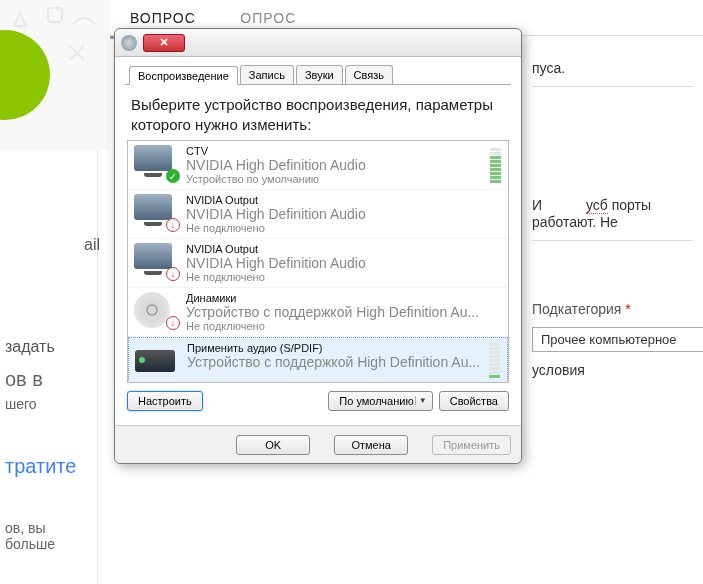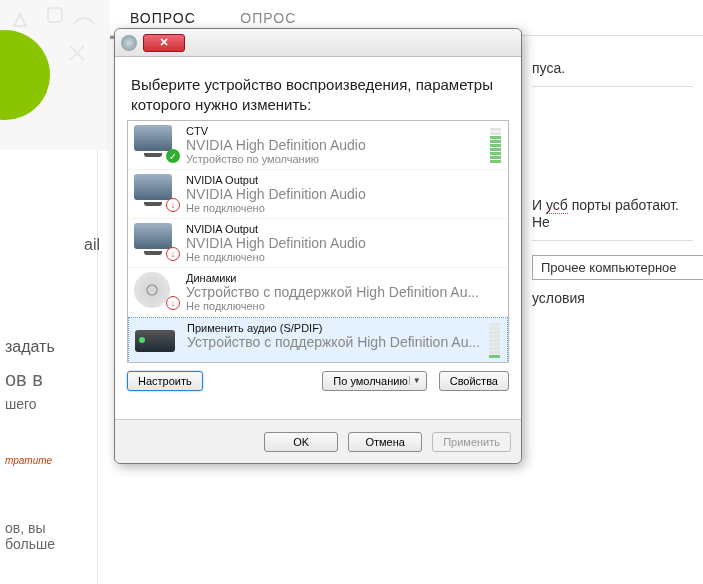--- a/index.html
+++ b/index.html
@@ -9,31 +9,31 @@
   .bg-page { position: absolute; inset: 0; background: #fff; }
   .bg-left { position: absolute; left: 0; top: 0; width: 98px; height: 100%; border-right: 1px solid #e8e8e8; padding: 4px; }
   .deco-shapes { position: absolute; left: 0; top: 0; width: 110px; height: 150px; background: #f7f7f7; }
   .deco-shapes svg { width: 100%; height: 100%; opacity: 0.25; }
   .green-circle { position: absolute; left: -40px; top: 30px; width: 90px; height: 90px; border-radius: 50%; background: #8bc500; }
   .bg-left-text { position: absolute; left: 5px; font-size: 16px; color: #555; }
   .bg-left-text.t1 { top: 236px; text-align: right; width: 95px; }
   .bg-left-text.t2 { top: 338px; }
   .bg-left-text.t3 { top: 368px; font-size: 20px; color: #666; }
   .bg-left-text.t4 { top: 396px; font-size: 14px; color: #666; }
-  .bg-left-text.t5 { top: 455px; font-size: 10px; color: #c2410c; font-style: italic; }
+  .bg-left-text.t5 { top: 455px; font-size: 20px; color: #3b82f6; }
   .bg-left-text.t6 { top: 520px; font-size: 14px; color: #666; }
   .bg-left-text.t7 { top: 536px; font-size: 14px; color: #666; }
   
   .bg-tabs { position: absolute; left: 110px; top: 0; right: 0; height: 36px; border-bottom: 1px solid #ddd; }
   .bg-tab { display: inline-block; padding: 10px 20px; font-size: 14px; color: #888; letter-spacing: 1px; }
   .bg-tab.selected { color: #222; border-bottom: 3px solid #999; }
   
   .bg-right { position: absolute; left: 522px; top: 50px; right: 0; padding: 10px; }
   .bg-right div { font-size: 14px; color: #333; margin-bottom: 10px; }
-  .bg-right .underline { display: inline-block; border-bottom: 1px dotted #d44; }
+  .bg-right .underline { display: inline-block; border-bottom: 1px dotted #d44; margin-left: 40px; }
   .bg-right .cat-label { margin-top: 60px; color: #555; }
   .bg-right .cat-label .req { color: #d00; }
   .bg-right .dropdown { border: 1px solid #aaa; padding: 4px 8px; background: #fff; width: 180px; font-size: 13px; white-space: nowrap; overflow: hidden; }
   .bg-right hr { border: 0; border-top: 1px solid #ddd; margin: 6px 0 14px 0; }
   
   
   .dialog { position: absolute; left: 114px; top: 28px; width: 408px; height: 436px; background: #fff; border: 1px solid #7a7a7a; border-radius: 6px; box-shadow: 3px 3px 12px rgba(0,0,0,0.3); }
   .titlebar { height: 28px; background: linear-gradient(#f8f8f8, #e4e4e4); border-bottom: 1px solid #bbb; border-radius: 6px 6px 0 0; display: flex; align-items: center; padding: 0 6px; }
   .titlebar .sysicon { width: 16px; height: 16px; margin-right: 6px; background: radial-gradient(#cfd8dc, #78909c); border-radius: 50%; }
   .titlebar .title { font-size: 12px; color: #333; flex: 1; }
@@ -60,28 +60,28 @@
   .badge.down { background: #fff; border: 1px solid #c33; color: #c33; }
   .badge.down::after { content: "↓"; font-size: 9px; font-weight: bold; }
   .dev-info { flex: 1; min-width: 0; }
   .dev-name { font-size: 11px; color: #111; }
   .dev-driver { font-size: 14px; color: #888; white-space: nowrap; overflow: hidden; text-overflow: ellipsis; }
   .dev-status { font-size: 11px; color: #888; }
   .level-meter { width: 12px; display: flex; flex-direction: column-reverse; gap: 1px; margin-left: 6px; align-self: center; }
   .level-meter .bar { width: 11px; height: 3px; background: #dfe7df; }
   .level-meter .bar.on { background: #7ac97a; }
   
-  .panel-btns { display: flex; gap: 12px; margin-top: 8px; align-items: center; }
+  .panel-btns { display: flex; gap: 6px; margin-top: 8px; align-items: center; }
   .panel-btns .spacer { flex: 1; }
   .wbtn { font-size: 11px; padding: 3px 10px; border: 1px solid #8a8a8a; background: linear-gradient(#fafafa, #e7e7e7); border-radius: 3px; cursor: pointer; min-width: 70px; text-align: center; }
   .wbtn.split { padding-right: 18px; position: relative; }
   .wbtn.split::after { content: "▼"; position: absolute; right: 5px; top: 4px; font-size: 8px; color: #444; border-left: 1px solid #aaa; padding-left: 3px; }
   .wbtn.highlight { border-color: #2d7fd3; box-shadow: 0 0 2px #6cb0f0; }
   
-  .dialog-footer { position: absolute; left: 0; right: 0; bottom: 0; height: 44px; background: #f1f1f1; border-top: 1px solid #ccc; border-radius: 0 0 6px 6px; display: flex; align-items: center; justify-content: flex-end; gap: 10px; padding: 5px 10px; }
+  .dialog-footer { position: absolute; left: 0; right: 0; bottom: 0; height: 38px; background: #f1f1f1; border-top: 1px solid #ccc; border-radius: 0 0 6px 6px; display: flex; align-items: center; justify-content: flex-end; gap: 24px; padding: 5px 10px; }
   .dialog-footer .wbtn { min-width: 74px; }
   .wbtn.disabled { color: #999; border-color: #bbb; background: #f2f2f2; }
 </style>
 </head>
 <body>
 
 <div class="bg-page">
 
   <div class="bg-left">
     <div class="deco-shapes">
@@ -110,35 +110,44 @@
     <span class="bg-tab">ОПРОС</span>
   </div>
 
   <div class="bg-right">
     <div>пуса.</div>
     <hr>
     <div style="margin-top:110px">
       <span>И </span><span class="underline">усб</span><span> порты работают. Не</span>
     </div>
     <hr>
+    <div class="cat-label">
+      <span>Подкатегория </span><span class="req">*</span>
+    </div>
     <div class="dropdown">Прочее компьютерное</div>
     <div style="">условия</div>
   </div>
 
 </div>
 
 <div class="dialog">
   <div class="titlebar">
     <div class="sysicon"></div>
     <div class="close-btn">
       <span>✕</span>
     </div>
   </div>
 
   <div class="dialog-body">
+    <div class="tabstrip">
+      <div class="tab active">Воспроизведение</div>
+      <div class="tab">Запись</div>
+      <div class="tab">Звуки</div>
+      <div class="tab">Связь</div>
+    </div>
     <div class="tab-panel">
       <div class="instruction">Выберите устройство воспроизведения, параметры которого нужно изменить:</div>
       <div class="device-list" id="device-list">
           <div class="device-row">
             <div class="dev-icon">
               <div class="monitor"></div>
               <div class="badge check">✓</div>
             </div>
             <div class="dev-info">
               <div class="dev-name">CTV</div>

